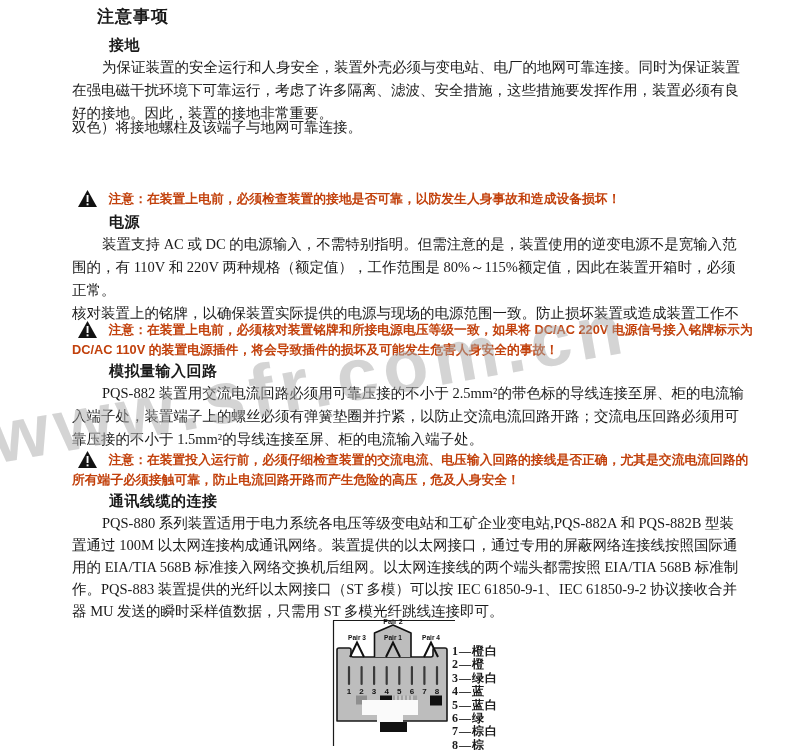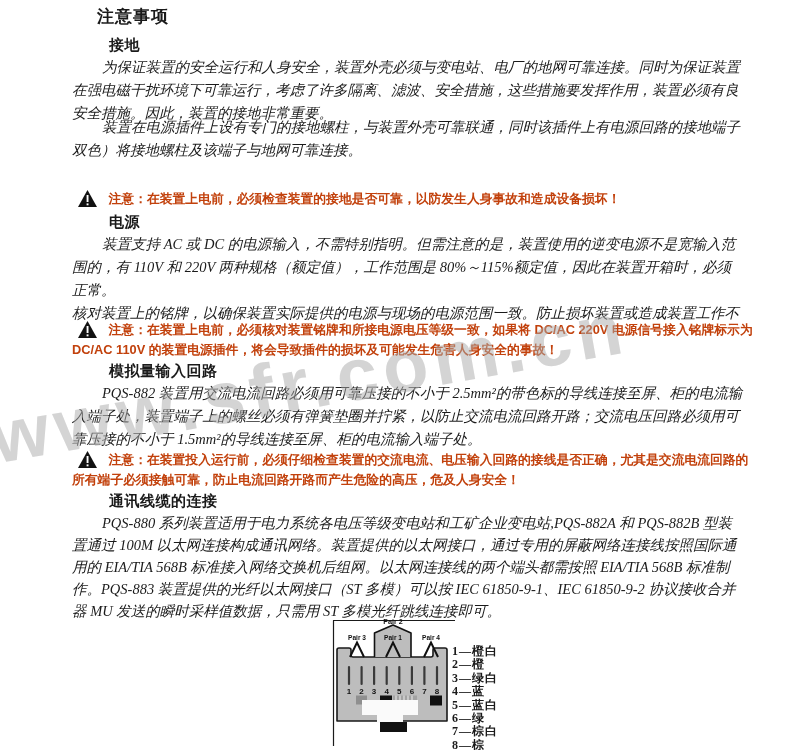--- a/index.html
+++ b/index.html
@@ -10,21 +10,21 @@
   .abs{position:absolute;}
   .doc-title{
     left:97px;top:5px;font-family:Liberation Sans, sans-serif;
     font-weight:bold;font-size:17px;letter-spacing:1px;
   }
   .h2{
     font-family:"Liberation Sans","DejaVu Sans",sans-serif;font-weight:bold;
     font-size:15px;left:109px;letter-spacing:0.5px;text-align:center;
   }
   .para{left:72px;width:722px;}
-  .bl{font-size:14.5px;line-height:23px;white-space:nowrap;font-style:italic;}
+  .bl{font-size:14.5px;line-height:23px;white-space:nowrap;}
   .lh22 .bl{line-height:22px;}
   .ind{padding-left:30px;}
   .warn{
     left:72px;width:724px;
     font-family:"Liberation Sans","DejaVu Sans",sans-serif;
     font-weight:bold;font-size:12.8px;line-height:20px;color:#c2410c;
   }
   .warn .wline{white-space:nowrap;}
   .wicon svg{vertical-align:-4px;margin:0 8px 0 6px;}
   .watermark{
@@ -42,24 +42,23 @@
 <body>
 
 <div class="abs watermark">www.sfr.com.cn</div>
 
 <div class="abs doc-title">注意事项</div>
 
 <div class="abs h2" style="top:36px">接地</div>
 <div class="abs para" style="top:56px">
   <div class="bl ind">为保证装置的安全运行和人身安全，装置外壳必须与变电站、电厂的地网可靠连接。同时为保证装置</div>
   <div class="bl">在强电磁干扰环境下可靠运行，考虑了许多隔离、滤波、安全措施，这些措施要发挥作用，装置必须有良</div>
-  <div class="bl">安全措施。因此，装置的接地非常重要。</div>
+  <div class="bl">好的接地。因此，装置的接地非常重要。</div>
 </div>
 <div class="abs para" style="top:116px">
-  <div class="bl ind">装置在电源插件上设有专门的接地螺柱，与装置外壳可靠联通，同时该插件上有电源回路的接地端子</div>
   <div class="bl">双色）将接地螺柱及该端子与地网可靠连接。</div>
 </div>
 <div class="abs warn" style="top:189px">
   <div class="wline">
     <span class="wicon"><svg width="19" height="17" viewBox="0 0 19 17">
           <path d="M9.5 0 L19 17 L0 17 Z" fill="#111"></path>
           <rect x="8.6" y="5" width="1.9" height="7" fill="#fff"></rect>
           <rect x="8.6" y="13.4" width="1.9" height="1.9" fill="#fff"></rect>
         </svg></span>
     <span>注意：在装置上电前，必须检查装置的接地是否可靠，以防发生人身事故和造成设备损坏！</span>

